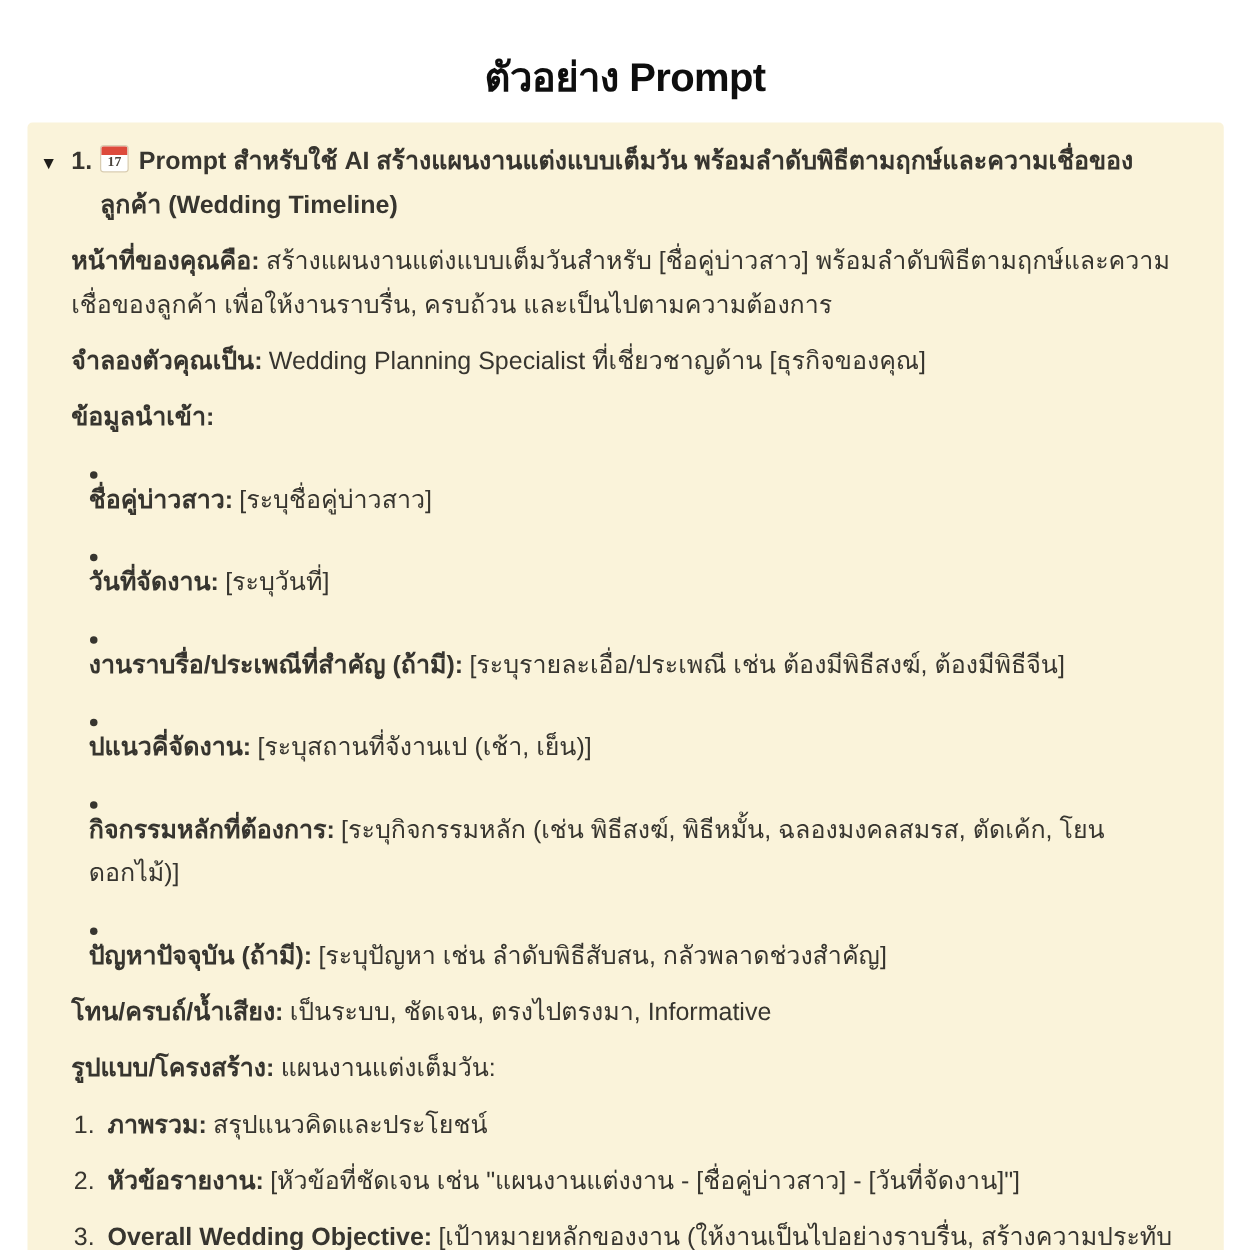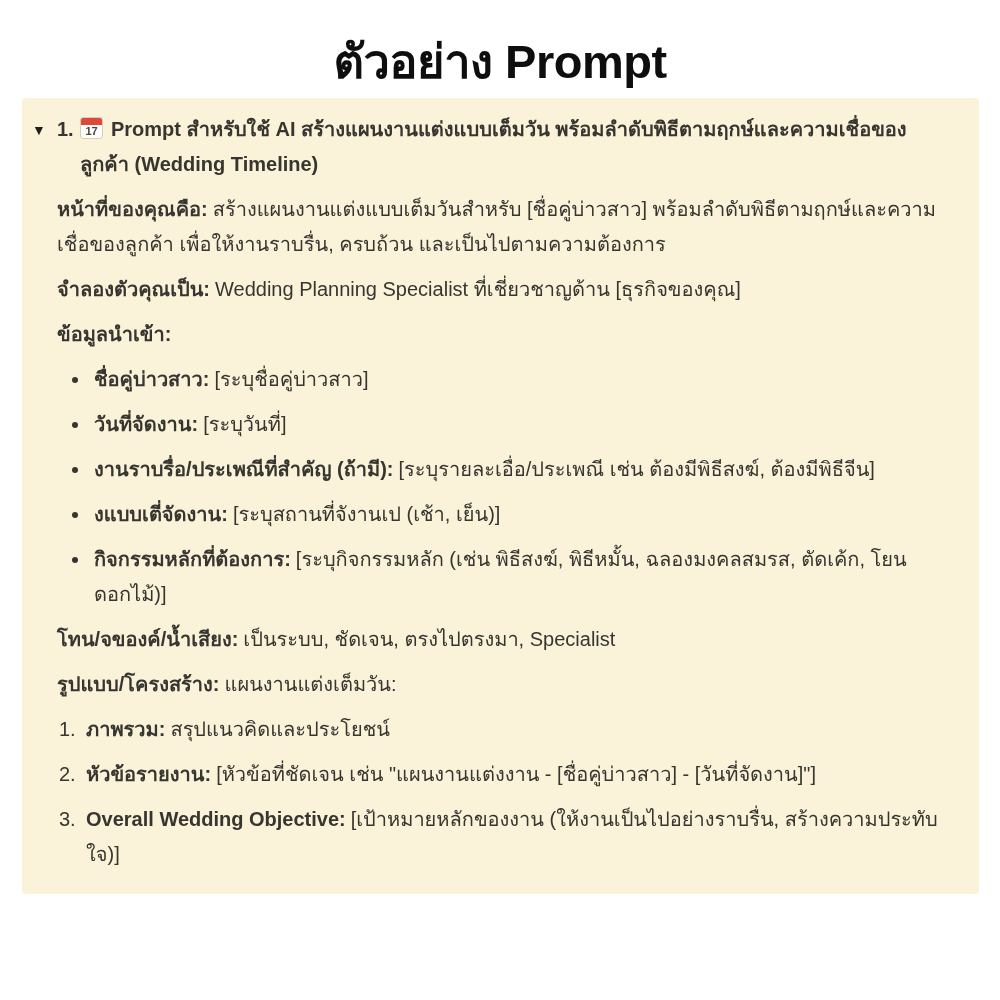--- a/index.html
+++ b/index.html
@@ -6,21 +6,21 @@
   html, body {
     margin: 0; padding: 0;
     width: 1000px; height: 1000px;
     background: #ffffff;
     font-family: "Liberation Sans", sans-serif;
     color: #37352f;
   }
   .page-title {
     margin: 34px 0 0 0;
     text-align: center;
-    font-size: 47px;
+    font-size: 32px;
     line-height: 56px;
     font-weight: 800;
     letter-spacing: -0.5px;
     color: #0e0e0e;
   }
   .panel {
     margin: 8px 21px 0 22px;
     background: #faf3da;
     border-radius: 4px;
     padding: 14px 24px 22px 8px;
@@ -47,40 +47,41 @@
     display: inline-block;
     width: 23px; height: 22px;
     background: #ffffff;
     border: 1px solid #d9cdb2;
     border-radius: 3px;
     position: relative;
     overflow: hidden;
     vertical-align: -3px;
     margin-right: 8px;
     text-align: center;
+    font-family: Liberation Serif, serif;
   }
   .cal-top {
     position: absolute; top: 0; left: 0; right: 0;
     height: 7px;
     background: #dd4a3b;
   }
   .cal-day {
     position: relative;
     display: block;
     margin-top: 7px;
     font-size: 11px;
     line-height: 13px;
     font-weight: 700;
     color: #4a443c;
   }
   
   .para { margin: 10px 0 0 27px; }
   .label { font-weight: 700; margin-right: 5px; }
   
-  .bullet { display: flex; align-items: flex-start; margin: 10px 0 0 41px; }
+  .bullet { display: flex; align-items: flex-start; margin: 10px 0 0 41px; flex-direction: column; }
   .dot {
     flex: none;
     width: 6px; height: 6px;
     border-radius: 50%;
     background: #37352f;
     margin: 15px 16px 0 1px;
   }
   .btext { flex: 1; }
   
   .nitem { display: flex; align-items: flex-start; margin: 10px 0 0 29px; }
@@ -122,29 +123,33 @@
   <div class="bullet">
     <span class="dot"></span>
     <div class="btext"><span class="label">วันที่จัดงาน:</span><span>[ระบุวันที่]</span></div>
   </div>
   <div class="bullet">
     <span class="dot"></span>
     <div class="btext"><span class="label">งานราบรื่อ/ประเพณีที่สำคัญ (ถ้ามี):</span><span>[ระบุรายละเอื่อ/ประเพณี เช่น ต้องมีพิธีสงฆ์, ต้องมีพิธีจีน]</span></div>
   </div>
   <div class="bullet">
     <span class="dot"></span>
-    <div class="btext"><span class="label">งแบบเตี่จัดงาน:</span><span>[ระบุสถานที่จังานเป (เช้า, เย็น)]</span></div>
+    <div class="btext"><span class="label">ปแนวคี่จัดงาน:</span><span>[ระบุสถานที่จังานเป (เช้า, เย็น)]</span></div>
   </div>
   <div class="bullet">
     <span class="dot"></span>
     <div class="btext"><span class="label">กิจกรรมหลักที่ต้องการ:</span><span>[ระบุกิจกรรมหลัก (เช่น พิธีสงฆ์, พิธีหมั้น, ฉลองมงคลสมรส, ตัดเค้ก, โยนดอกไม้)]</span></div>
   </div>
+  <div class="bullet">
+    <span class="dot"></span>
+    <div class="btext"><span class="label">ปัญหาปัจจุบัน (ถ้ามี):</span><span>[ระบุปัญหา เช่น ลำดับพิธีสับสน, กลัวพลาดช่วงสำคัญ]</span></div>
+  </div>
 
   <p class="para">
-    <span class="label">โทน/จของค์/น้ำเสียง:</span><span>เป็นระบบ, ชัดเจน, ตรงไปตรงมา, Specialist</span>
+    <span class="label">โทน/ครบถ์/น้ำเสียง:</span><span>เป็นระบบ, ชัดเจน, ตรงไปตรงมา, Informative</span>
   </p>
   <p class="para">
     <span class="label">รูปแบบ/โครงสร้าง:</span><span>แผนงานแต่งเต็มวัน:</span>
   </p>
 
   <div class="nitem">
     <span class="nnum">1.</span>
     <div class="ntext"><span class="label">ภาพรวม:</span><span>สรุปแนวคิดและประโยชน์</span></div>
   </div>
   <div class="nitem">

